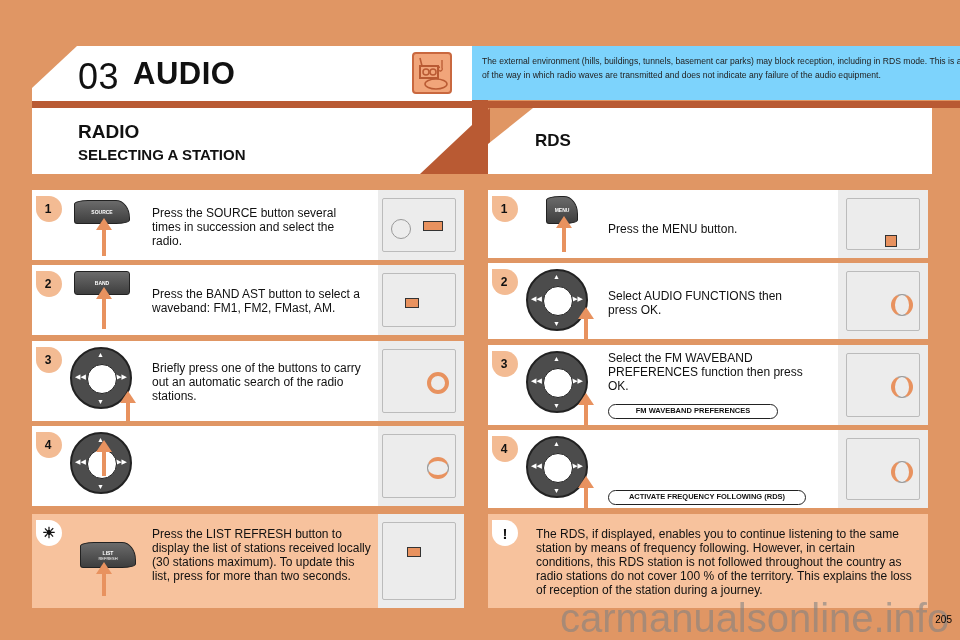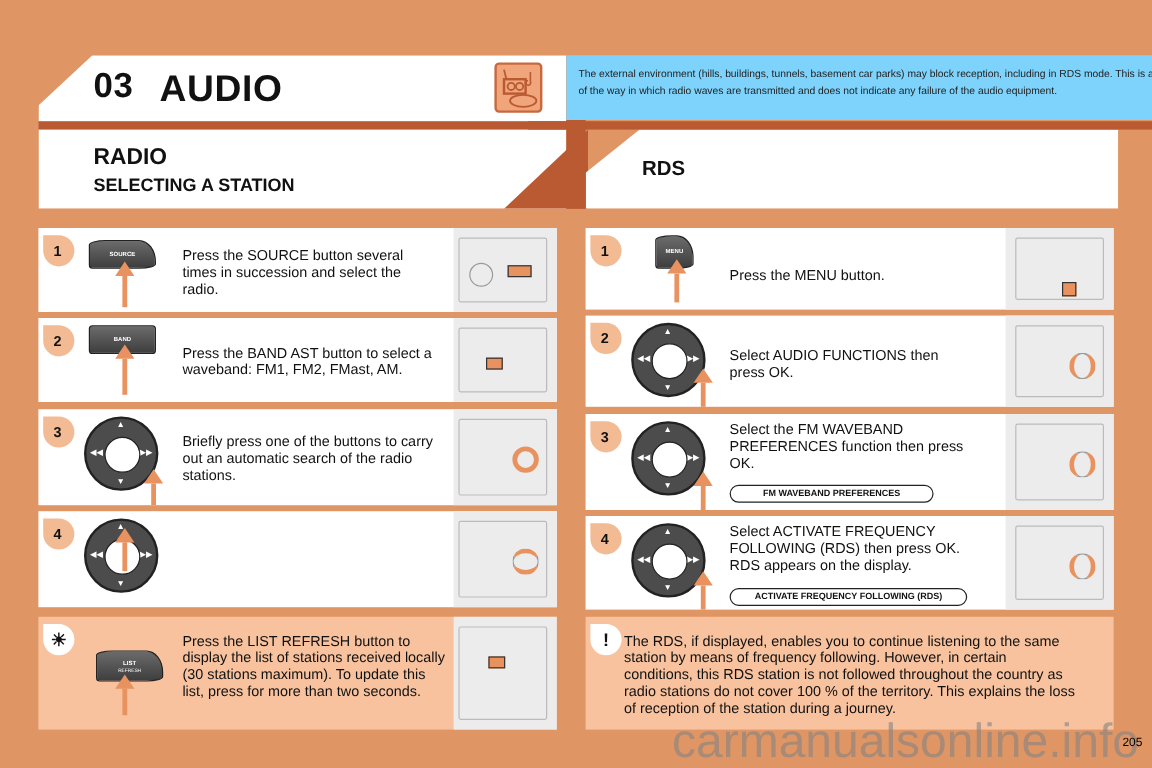--- a/index.html
+++ b/index.html
@@ -4,21 +4,21 @@
 <style>
   * { box-sizing: border-box; margin: 0; padding: 0; }
   html, body { width: 960px; height: 640px; overflow: hidden; }
   body { background: #e09664; font-family: "Liberation Sans", sans-serif; color: #111; position: relative; }
 
   
   .hdr-left { position: absolute; left: 32px; top: 46px; width: 440px; height: 128px; background: #fff;
     clip-path: polygon(45px 0, 100% 0, 100% 100%, 0 100%, 0 42px); }
   .hdr-band { position: absolute; left: 32px; top: 101px; width: 440px; height: 7px; background: #b95a33; }
   .hdr-band-r { position: absolute; left: 440px; top: 101px; width: 520px; height: 7px; background: #b95a33; }
-  .chapter { position: absolute; left: 78px; top: 56px; font-size: 29px; font-weight: bold; letter-spacing: 0.5px; }
+  .chapter { position: absolute; left: 78px; top: 56px; font-size: 36px; font-weight: normal; letter-spacing: 0.5px; }
   .chapter-title { position: absolute; left: 133px; top: 56px; font-size: 31px; font-weight: bold; letter-spacing: 0.5px; }
   .audio-icon { position: absolute; left: 412px; top: 52px; width: 40px; height: 42px; background: #f1a57a; border: 2px solid #c9683f; border-radius: 4px; }
   .radio-title { position: absolute; left: 78px; top: 121px; font-size: 19px; font-weight: bold; }
   .radio-sub { position: absolute; left: 78px; top: 146px; font-size: 15px; font-weight: bold; }
   .hdr-diag { position: absolute; left: 420px; top: 108px; width: 70px; height: 66px; background: #b95a33;
     clip-path: polygon(100% 0, 100% 100%, 0 100%); }
 
   
   .note-top { position: absolute; left: 472px; top: 46px; width: 552px; height: 54px; background: #7dd3fc; padding: 8px 10px; font-size: 8.6px; line-height: 14px; color: #222; }
   .rds-box { position: absolute; left: 488px; top: 108px; width: 444px; height: 66px; background: #fff;
@@ -210,28 +210,27 @@
 <div class="panel" style="left:488px;top:430px;width:440px;height:78px;">
   <div class="step-badge">4</div>
   <div class="dpad" style="left:38px;top:6px;">
     <span class="g" style="left:25px;top:2px;">▲</span>
     <span class="g" style="left:25px;bottom:2px;">▼</span>
     <span class="g" style="left:3px;top:24px;">◀◀</span>
     <span class="g" style="right:3px;top:24px;">▶▶</span>
   </div>
   <div class="arrow-up" style="left:90px;top:46px;"></div>
   <div class="arrow-stem" style="left:96px;top:58px;height:20px;"></div>
-  <div class="step-text" style="left:120px;top:6px;width:210px;">Select ACTIVATE FREQUENCY FOLLOWING (RDS) then press OK. RDS appears on the display.</div>
   <div class="pill-label" style="left:120px;top:60px;width:198px;">ACTIVATE FREQUENCY FOLLOWING (RDS)</div>
   <div class="shot" style="width:90px;">
     <div class="radio-mini">
         <div class="circ" style="left:44px;top:22px;width:22px;height:22px;border-left:4px solid #e8925f;border-right:4px solid #e8925f;"></div>
       </div>
   </div>
 </div>
 
 <div class="panel tip" style="left:488px;top:514px;width:440px;height:94px;">
   <div class="tip-badge">!</div>
-  <div class="step-text" style="left:32px;top:13px;width:376px;">The RDS, if displayed, enables you to continue listening to the same station by means of frequency following. However, in certain conditions, this RDS station is not followed throughout the country as radio stations do not cover 100 % of the territory. This explains the loss of reception of the station during a journey.</div>
+  <div class="step-text" style="left:48px;top:13px;width:376px;">The RDS, if displayed, enables you to continue listening to the same station by means of frequency following. However, in certain conditions, this RDS station is not followed throughout the country as radio stations do not cover 100 % of the territory. This explains the loss of reception of the station during a journey.</div>
 </div>
 
 <div class="watermark">carmanualsonline.info</div>
 <div class="page-num">205</div>
 
 </body></html>

